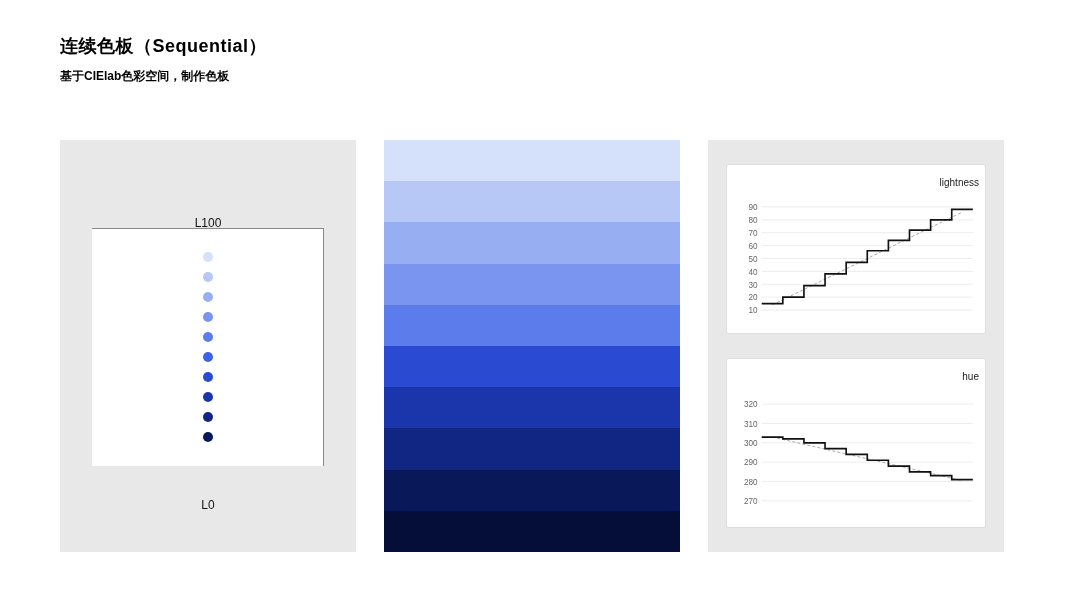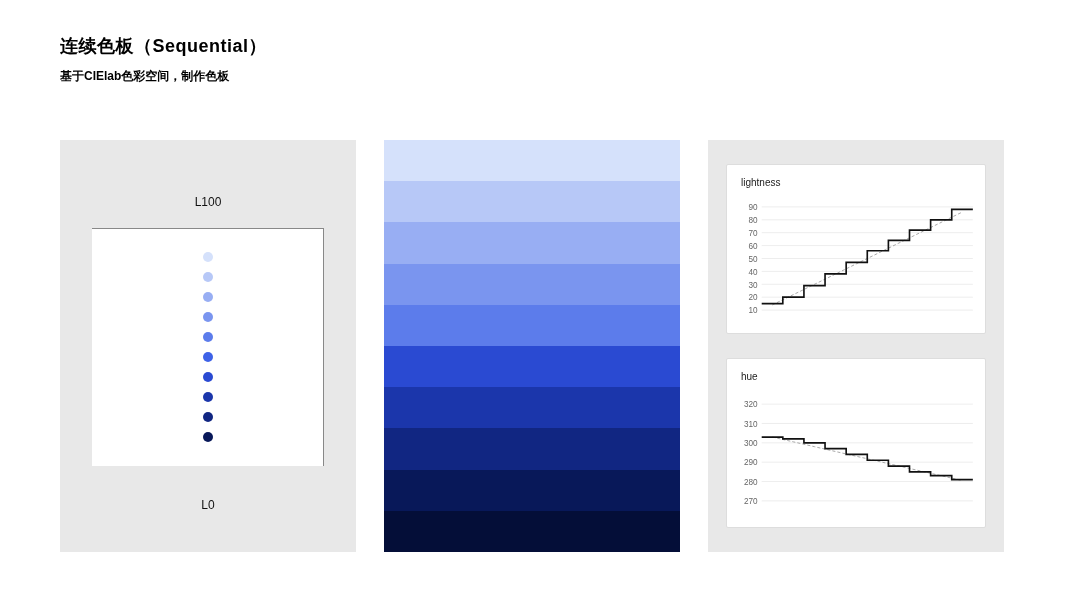--- a/index.html
+++ b/index.html
@@ -24,21 +24,21 @@
     height: 412px;
     position: relative;
   }
   .l-top, .l-bot {
     position: absolute;
     width: 100%;
     text-align: center;
     font-size: 12px;
     color: #111;
   }
-  .l-top { top: 55px; }
+  .l-top { top: 76px; }
   .l-bot { top: 358px; }
   .white-box {
     position: absolute;
     top: 88px;
     left: 32px;
     width: 232px;
     height: 238px;
     background: #fff;
     border-top: 1px solid #888;
     border-right: 1px solid #888;
@@ -61,20 +61,21 @@
 
   
   .panel3 {
     width: 296px;
     height: 412px;
     background: #e8e8e8;
     padding: 24px 18px;
     display: flex;
     flex-direction: column;
     gap: 24px;
+    text-align: right;
   }
   .chart-card {
     background: #fff;
     border: 1px solid #ddd;
     padding: 12px 6px 10px 6px;
     flex: 1;
     display: flex;
     flex-direction: column;
     border-radius: 2px;
   }

